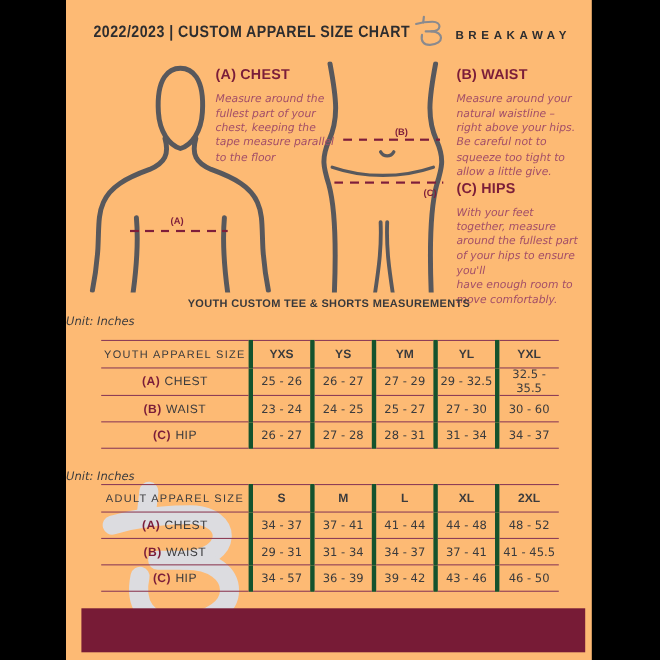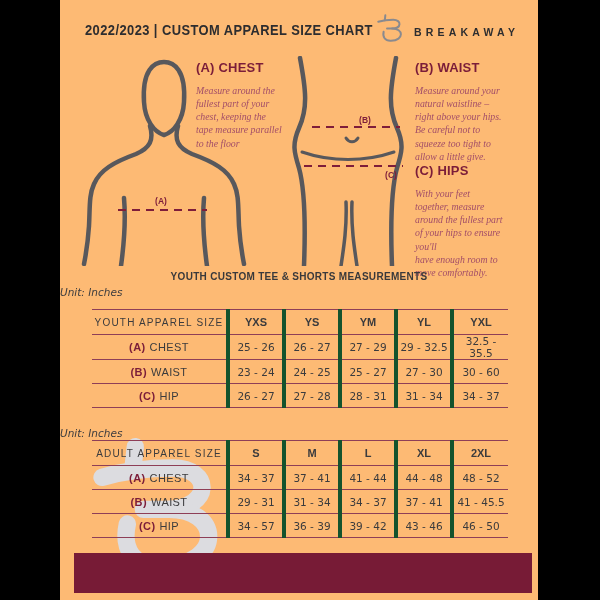--- a/index.html
+++ b/index.html
@@ -19,21 +19,21 @@
   .fig{position:absolute;}
   .dash{position:absolute;height:2.2px;
         background:repeating-linear-gradient(90deg,#7e1d3a 0 8px,transparent 8px 14px);}
   .marker{position:absolute;font-size:8.5px;font-weight:700;color:#7e1d3a;text-align:center;
           font-family:"Liberation Sans",sans-serif;}
 
   
   .ins-h{position:absolute;font-family:"Liberation Sans",sans-serif;font-weight:700;
          font-size:13px;color:#7b1d39;letter-spacing:.2px;white-space:nowrap;}
   .ins-p{position:absolute;font-style:italic;font-size:9.8px;line-height:1.34;
-         color:#a34e68;white-space:pre-line;font-family:Liberation Serif, serif;}
+         color:#a34e68;white-space:pre-line;}
 
   
   .sec-title{position:absolute;left:0;width:478px;text-align:center;
              font-family:"Liberation Sans",sans-serif;font-weight:700;font-size:10px;
              color:#39393b;letter-spacing:.3px;}
   .sec-unit{position:absolute;left:0;width:478px;text-align:left;font-style:italic;
             font-size:10.5px;color:#3c3c3e;}
   table.size{position:absolute;left:32px;width:416px;border-collapse:collapse;table-layout:fixed;
              background:transparent;}
   table.size col.c0{width:136px;} table.size col.cs{width:56px;}

